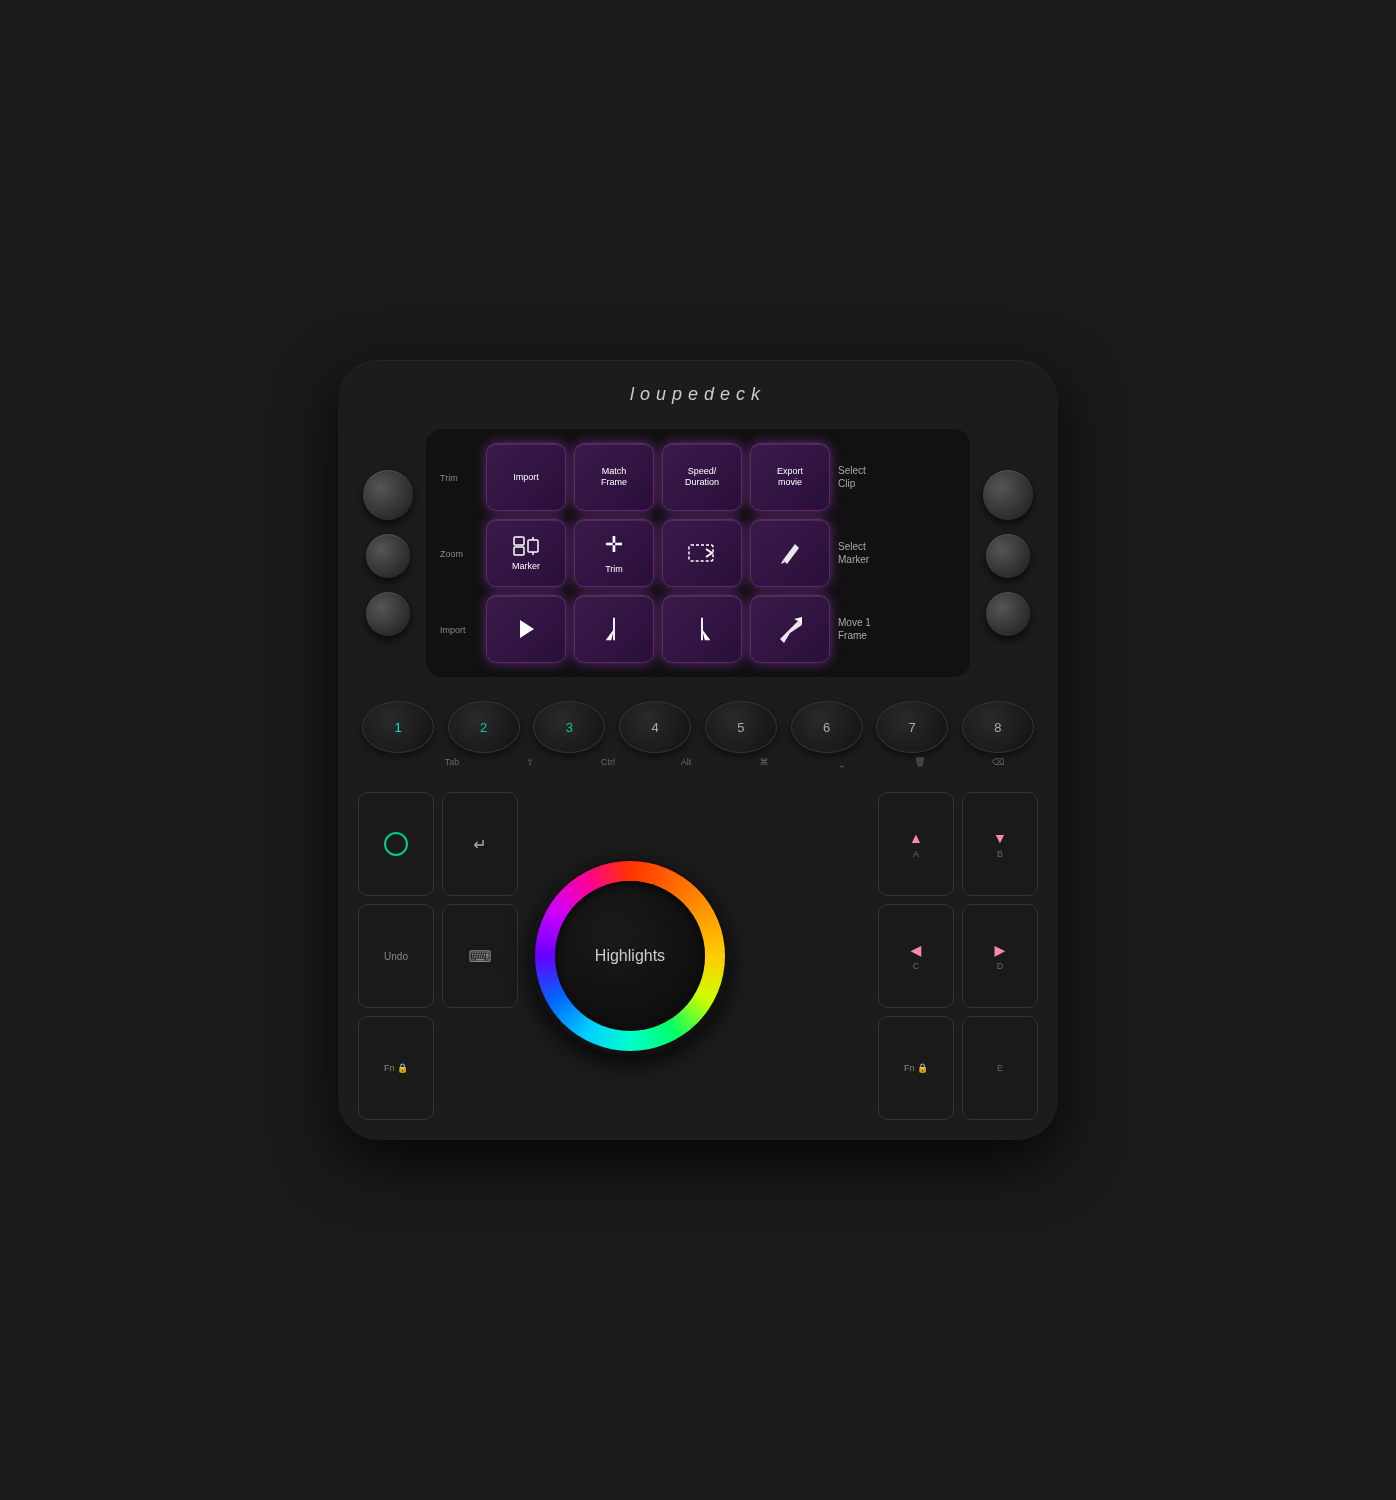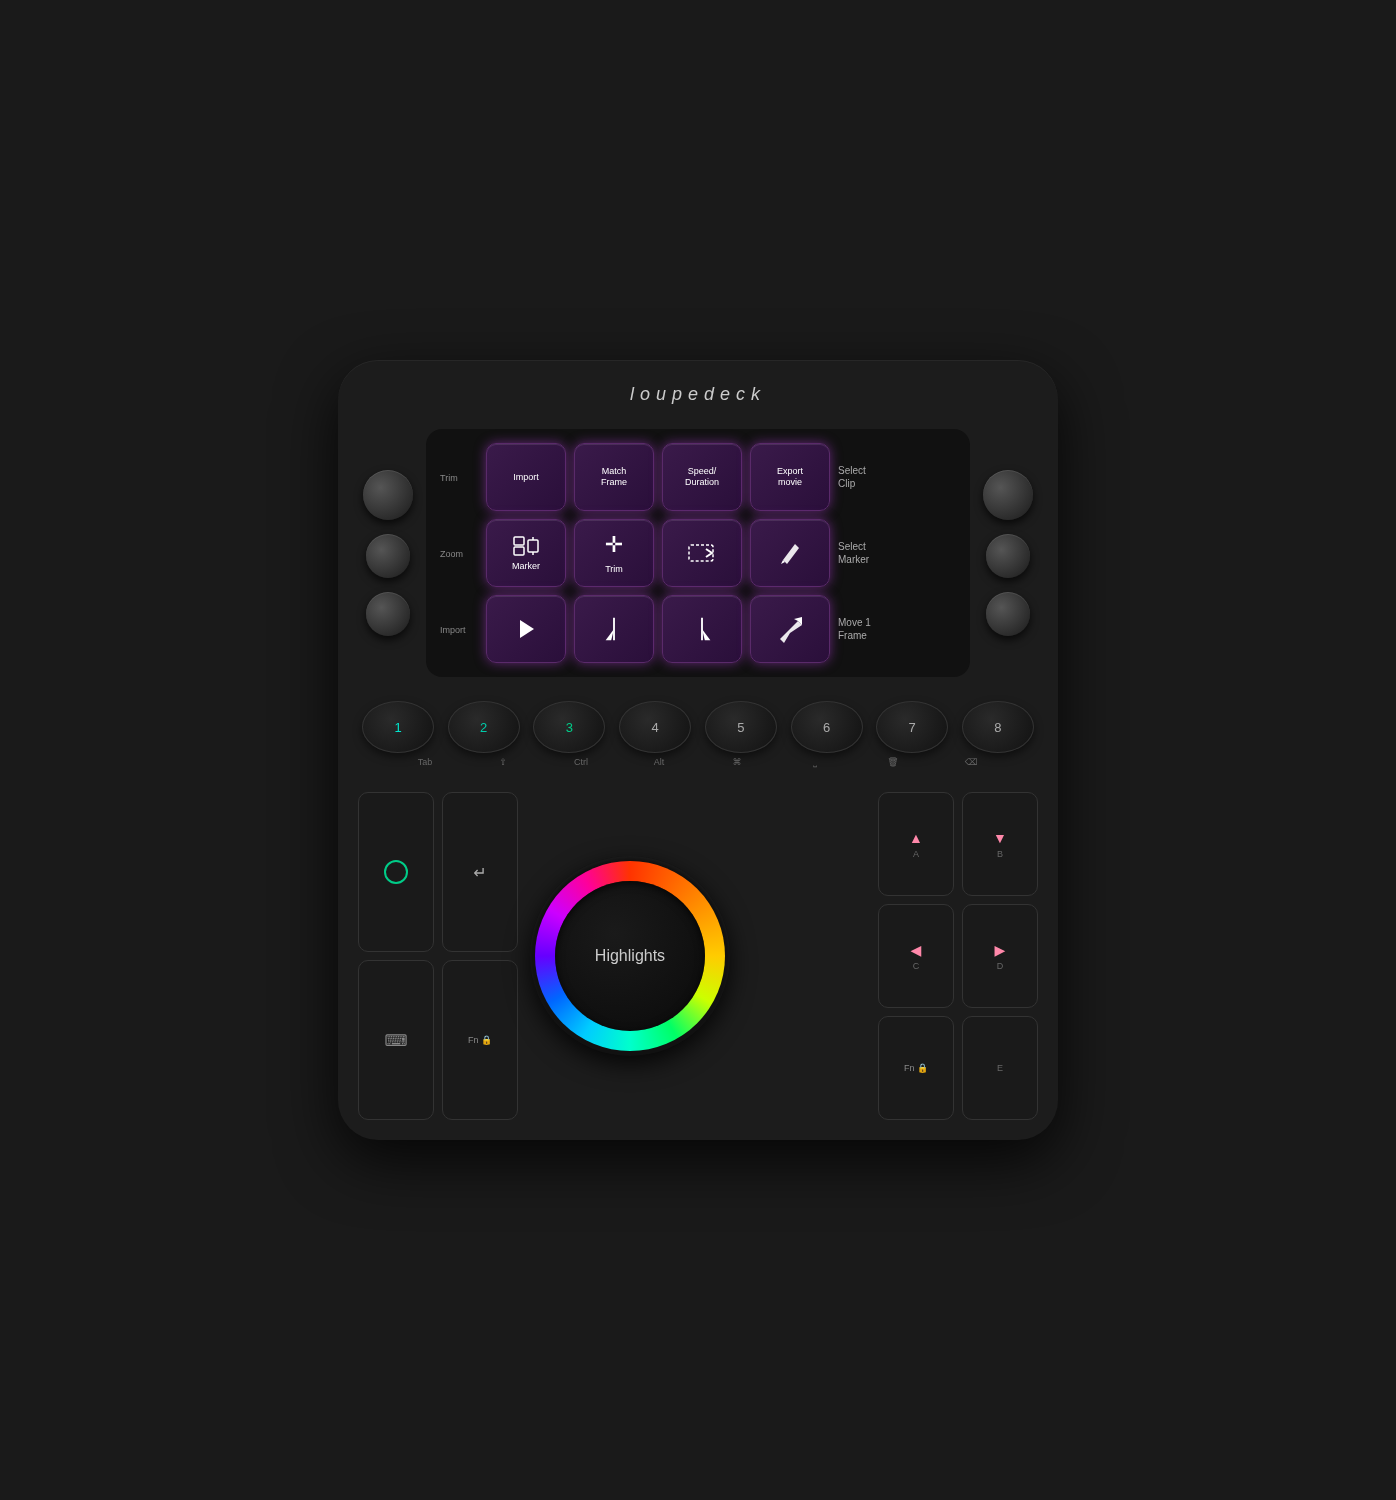--- a/index.html
+++ b/index.html
@@ -179,21 +179,21 @@
       box-shadow: 0 4px 8px rgba(0,0,0,0.5);
     }
 
     .num-btn.cyan { color: #00e5cc; }
     .num-btn.teal { color: #00ccaa; }
     .num-btn.green { color: #00cc88; }
 
     .key-labels {
       display: flex;
       gap: 6px;
-      justify-content: center;
+      justify-content: flex-end;
       padding: 0 4px;
     }
 
     .key-label {
       width: 72px;
       text-align: center;
       color: #666;
       font-size: 9px;
     }
 
@@ -500,20 +500,23 @@
   <div class="bottom-section">
 
     <div class="left-actions">
       <div class="action-btn green-ring">
         <span class="a-icon" style="color: #00cc88; font-size:20px; border: 2px solid #00cc88; border-radius:50%; width:24px; height:24px; display:flex; align-items:center; justify-content:center;"></span>
       </div>
       <div class="action-btn">
         <span class="a-icon" style="color:#aaa;">↵</span>
       </div>
       <div class="action-btn">
+        <span class="a-icon" style="color:#888; font-size:10px;">Undo</span>
+      </div>
+      <div class="action-btn">
         <span class="a-icon" style="color:#888;">⌨</span>
       </div>
       <div class="action-btn">
         <span class="a-icon" style="color:#888; font-size:9px;">Fn 🔒</span>
       </div>
     </div>
 
     <div class="center-dial-section">
       <div class="dial-container">
         <div class="dial-outer">

